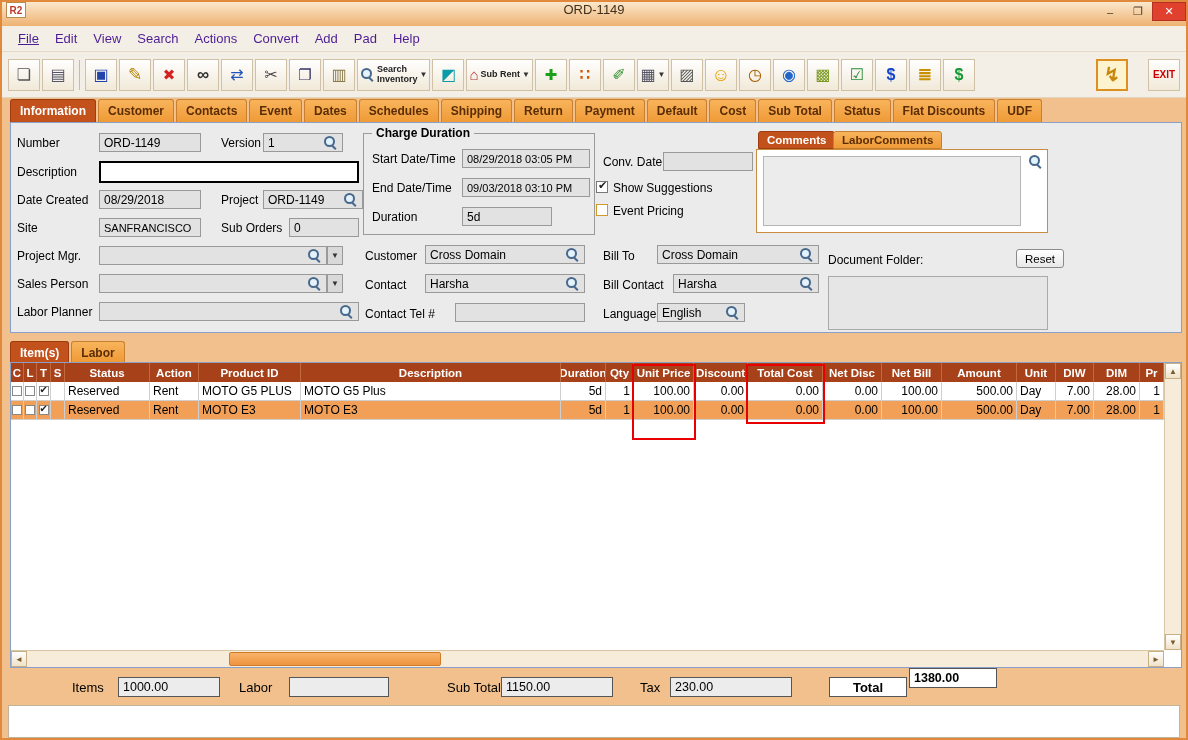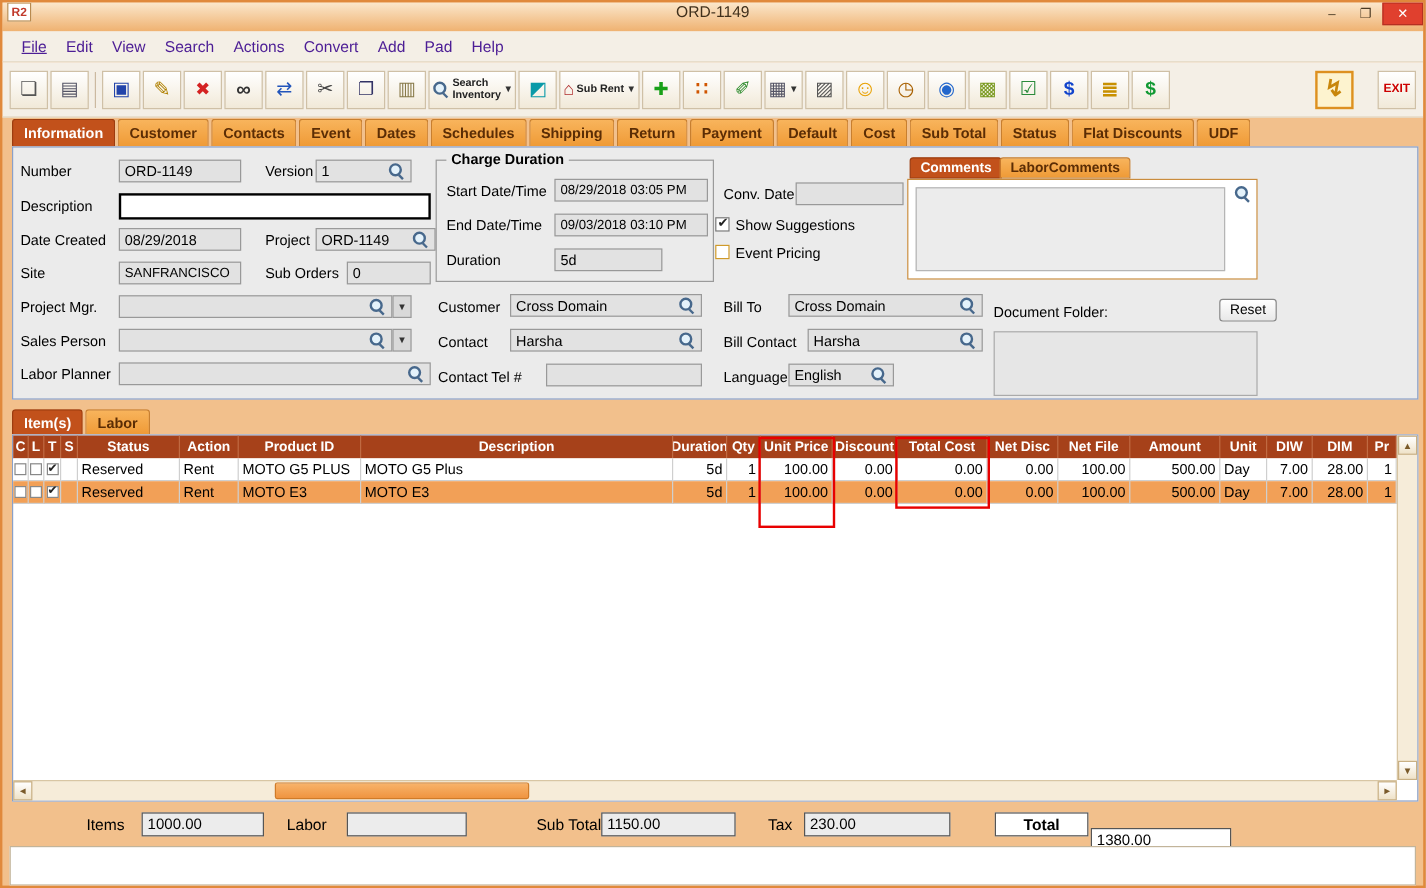--- a/index.html
+++ b/index.html
@@ -376,21 +376,21 @@
       <span class="hc">Status</span>
       <span class="hc">Action</span>
       <span class="hc">Product ID</span>
       <span class="hc">Description</span>
       <span class="hc">Duration</span>
       <span class="hc">Qty</span>
       <span class="hc">Unit Price</span>
       <span class="hc">Discount</span>
       <span class="hc">Total Cost</span>
       <span class="hc">Net Disc</span>
-      <span class="hc">Net File</span>
+      <span class="hc">Net Bill</span>
       <span class="hc">Amount</span>
       <span class="hc">Unit</span>
       <span class="hc">DIW</span>
       <span class="hc">DIM</span>
       <span class="hc">Pr</span>
     </div>
 
     <div class="trow tgrid" style="top:19px;width:1153px">
       <span class="tc ctr">
           <span class="tcb"></span>
@@ -484,18 +484,18 @@
   <div class="tfld" style="left:499px;top:675px;width:112px">
       <span>1150.00</span>
     </div>
   <span class="lbl b" style="left:638px;top:678px;font-size:13px">Tax</span>
   <div class="tfld" style="left:668px;top:675px;width:122px">
       <span>230.00</span>
     </div>
   <div class="total-lblbox" style="left:827px;top:675px">
       <span>Total</span>
     </div>
-  <div class="tfld white" style="left:907px;top:688px;width:117px;font-weight:normal">
+  <div class="tfld white" style="left:907px;top:666px;width:88px;font-weight:bold">
       <span>1380.00</span>
     </div>
 
   <div class="statusbar"></div>
 </div>
 
 </body></html>

